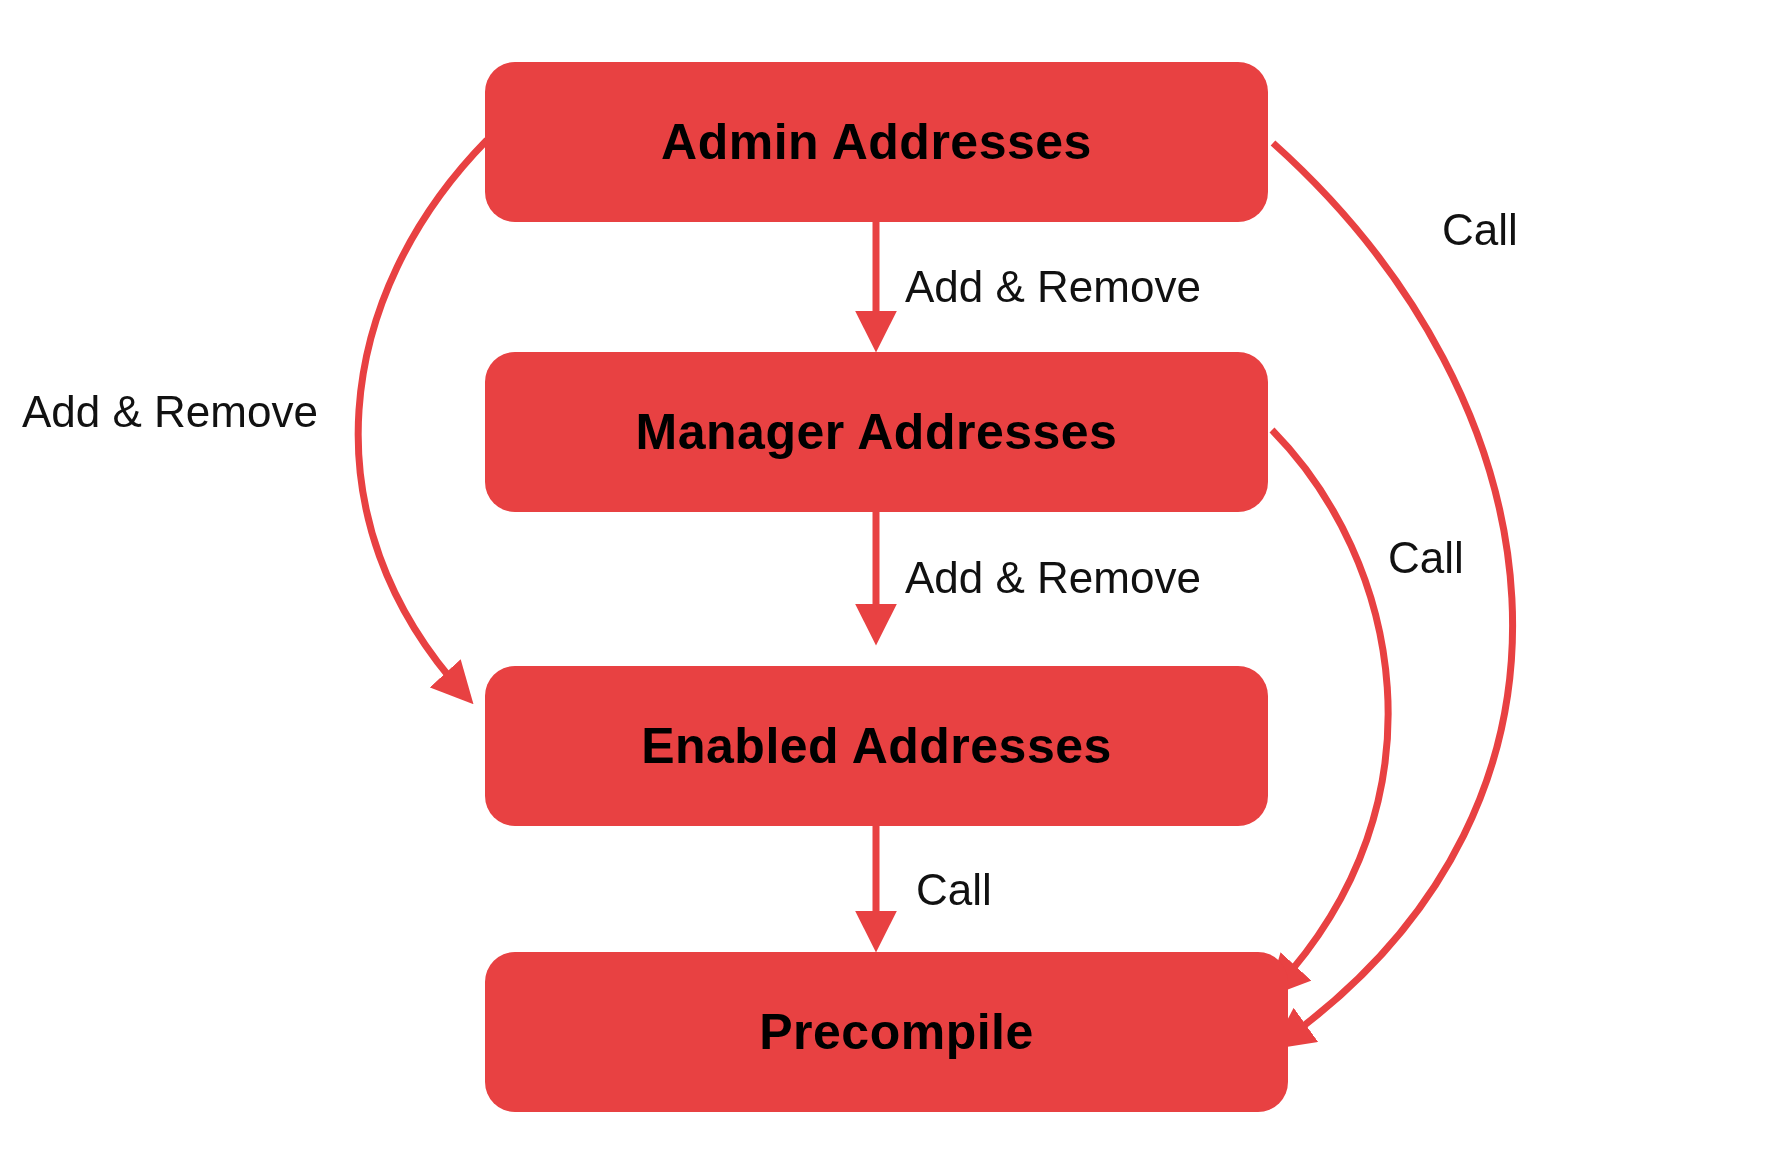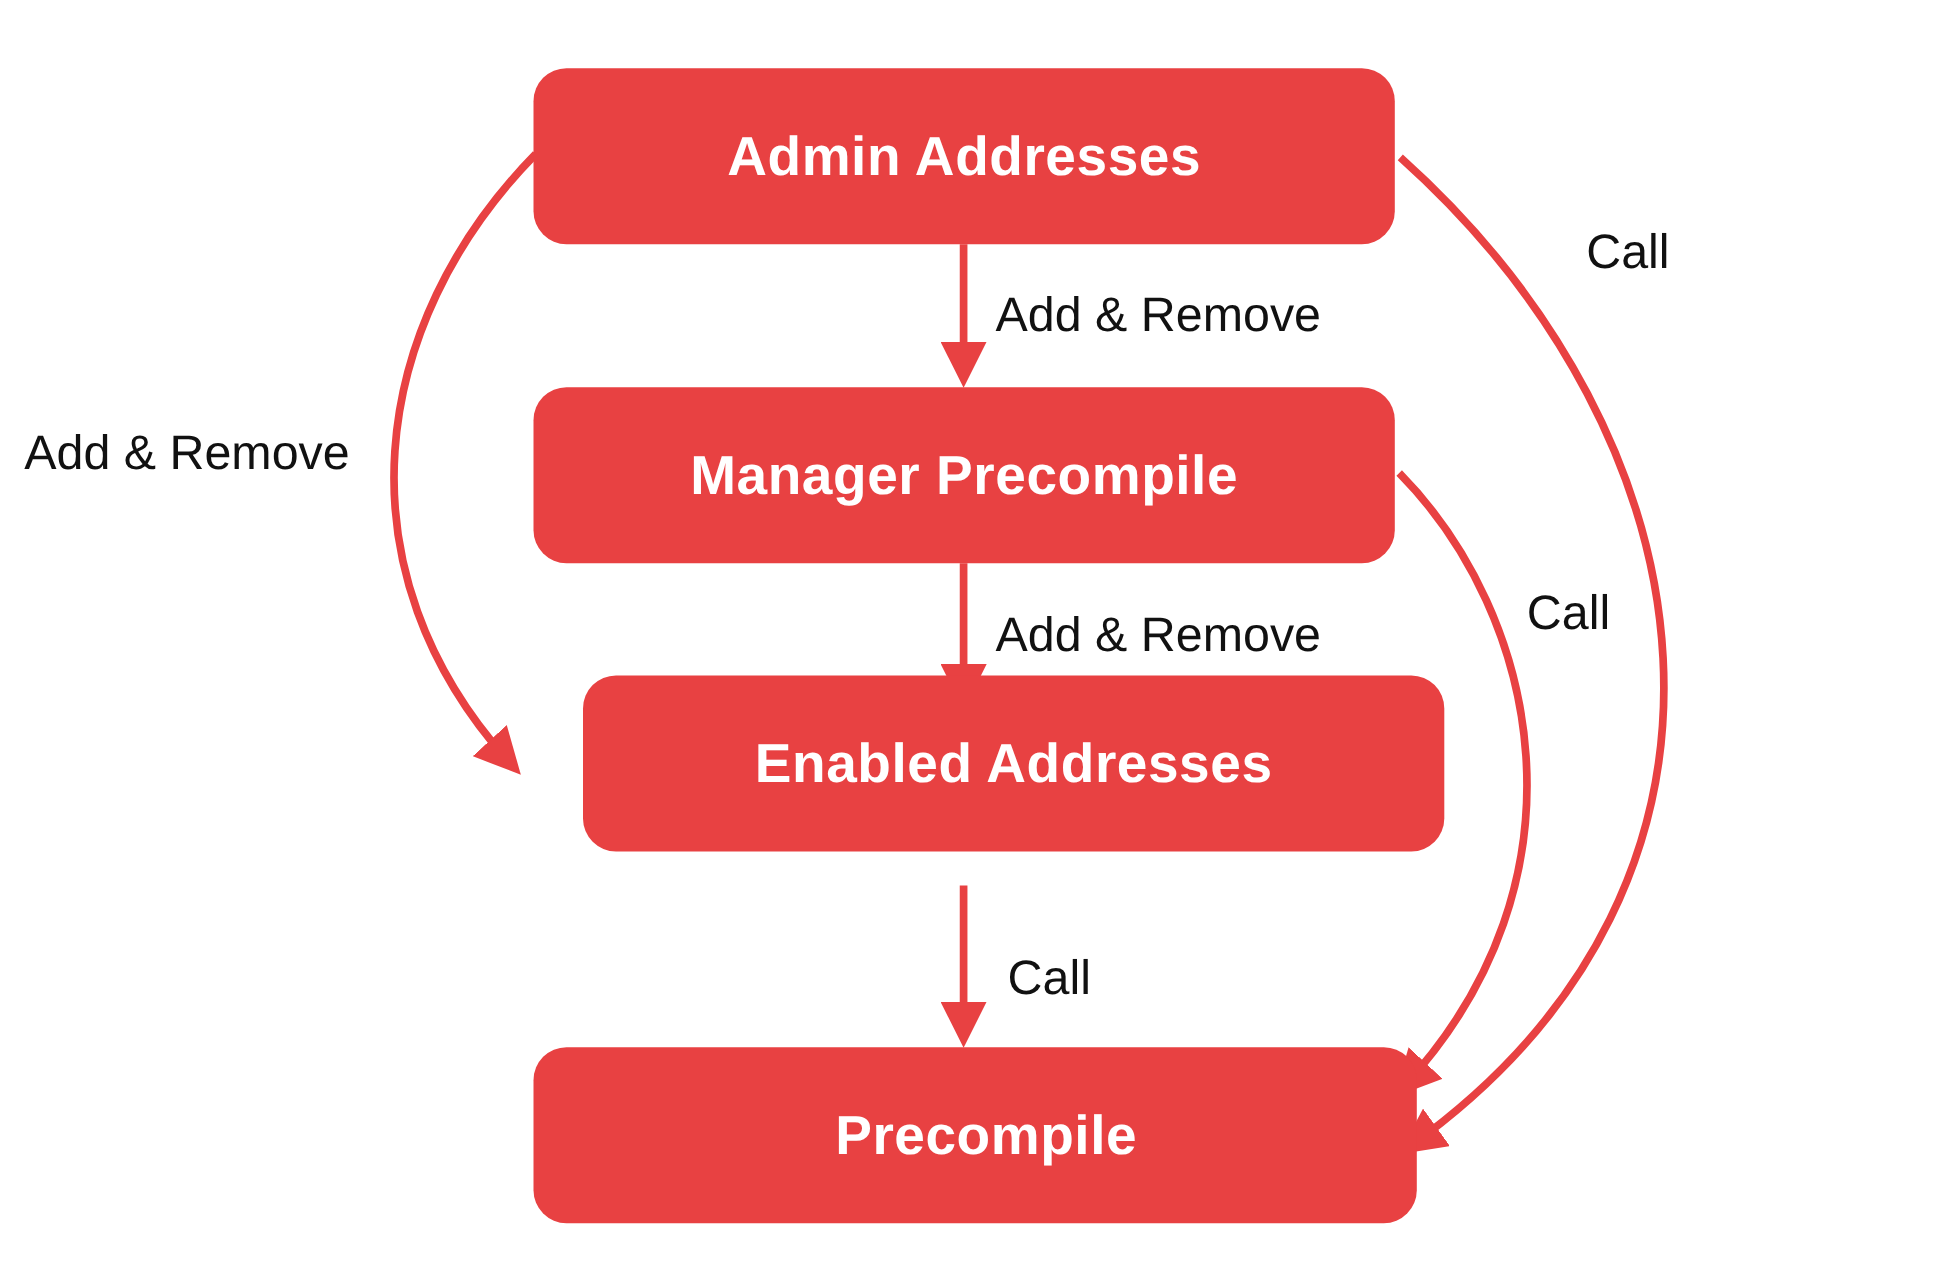--- a/index.html
+++ b/index.html
@@ -27,29 +27,29 @@
     left: 485px;
     width: 783px;
     height: 160px;
     background: #E84142;
     border-radius: 30px;
     display: flex;
     align-items: center;
     justify-content: center;
   }
   .node span {
-    color: #ffffff;
+    color: #000000;
     font-size: 50px;
     font-weight: bold;
     letter-spacing: 0.5px;
     white-space: nowrap;
   }
   .node-admin      { top: 62px; }
   .node-manager    { top: 352px; }
-  .node-enabled    { top: 614px; margin-left: 45px; }
+  .node-enabled    { top: 666px; }
   .node-precompile { top: 952px; padding-left: 20px; }
 
   .edge-label {
     position: absolute;
     color: #111111;
     font-size: 44px;
     white-space: nowrap;
     transform: translateY(-50%);
   }
   .lbl-add-remove-1 { left: 905px;  top: 287px; }
@@ -82,21 +82,21 @@
     <path d="M 1272 430 C 1400 560, 1450 800, 1276 988" fill="none" stroke="#E84142" stroke-width="7" marker-end="url(#arrowhead)"></path>
 
     <path d="M 1273 143 C 1560 400, 1620 800, 1282 1042" fill="none" stroke="#E84142" stroke-width="7" marker-end="url(#arrowhead)"></path>
   </svg>
 
   <div class="node node-admin">
     <span>Admin Addresses</span>
   </div>
 
   <div class="node node-manager">
-    <span>Manager Precompile</span>
+    <span>Manager Addresses</span>
   </div>
 
   <div class="node node-enabled">
     <span>Enabled Addresses</span>
   </div>
 
   <div class="node node-precompile">
     <span>Precompile</span>
   </div>
 

